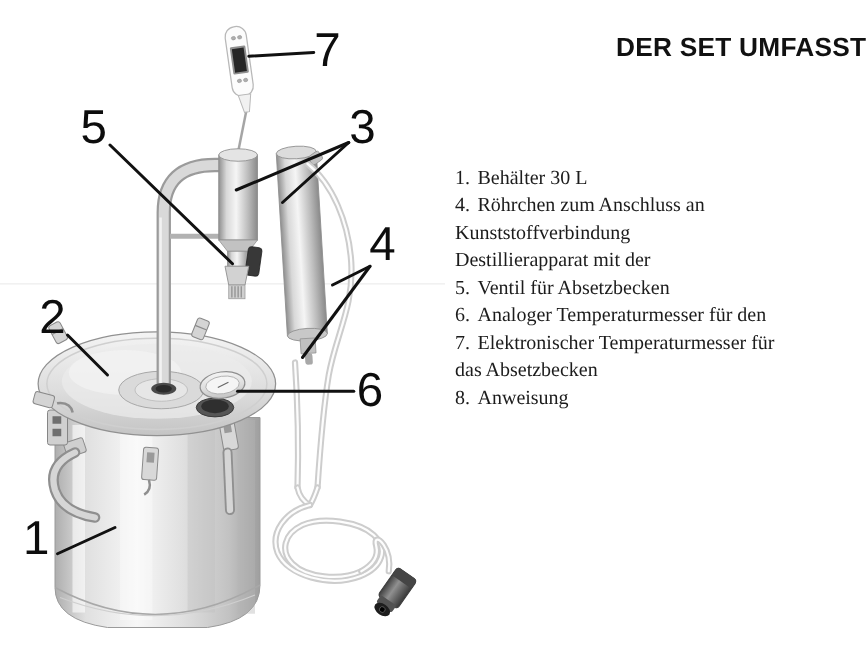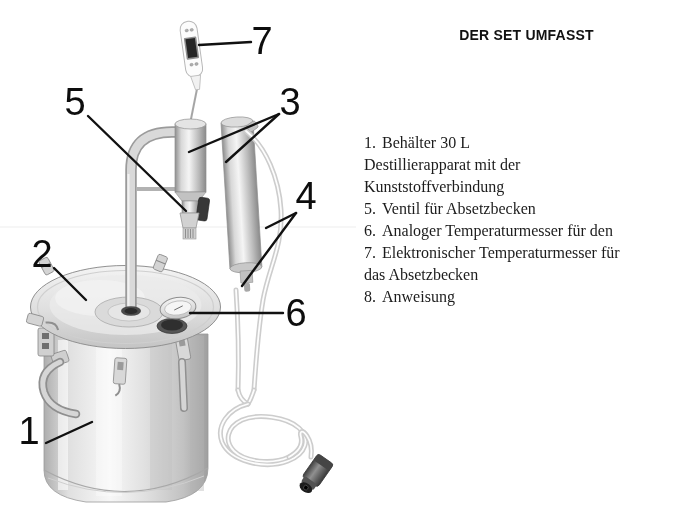--- a/index.html
+++ b/index.html
@@ -3,22 +3,22 @@
 <meta charset="utf-8">
 <style>
   html,body{margin:0;padding:0;background:#fff;}
   .stage{position:relative;width:693px;height:527px;background:#ffffff;overflow:hidden;
          font-family:"Liberation Sans",sans-serif;}
   .diagram{position:absolute;left:0;top:0;width:360px;height:527px;}
   .diagram svg{position:absolute;left:0;top:0;}
   .callout{position:absolute;transform:translate(-50%,-50%);font-size:38px;line-height:1;
            color:#0d0d0d;font-family:"Liberation Sans",sans-serif;}
   .info{position:absolute;left:360px;top:0;width:333px;height:527px;}
-  .title{position:absolute;left:0;top:27px;width:333px;text-align:center;
-         font-size:14px;font-weight:bold;color:#111;letter-spacing:.2px;}
+  .title{position:absolute;left:0;top:27px;width:333px;text-align:right;
+         font-size:21px;font-weight:bold;color:#111;letter-spacing:.2px;}
   .parts{position:absolute;left:4px;top:132px;width:329px;color:#1c1c1c;}
   .part-line{height:22px;line-height:22px;font-size:16px;white-space:nowrap;font-family:Liberation Serif, serif;}
   .part-num{display:inline-block;width:18px;}
 </style>
 </head>
 <body>
 
 <div class="stage">
 
   <div class="diagram">
@@ -210,22 +210,23 @@
     <div class="callout" style="left:306px;top:196px">4</div>
     <div class="callout" style="left:75px;top:102px">5</div>
     <div class="callout" style="left:296px;top:313px">6</div>
     <div class="callout" style="left:262px;top:41px">7</div>
   </div>
 
   <div class="info">
     <div class="title">DER SET UMFASST</div>
     <div class="parts" id="parts-list">
         <div class="part-line"><span class="part-num">1.</span>Behälter 30 L</div>
+        <div class="part-line"><span class="part-num">4.</span>Röhrchen zum Anschluss an</div>
+        <div class="part-line">Kunststoffverbindung</div>
         <div class="part-line">Destillierapparat mit der</div>
-        <div class="part-line">Kunststoffverbindung</div>
         <div class="part-line"><span class="part-num">5.</span>Ventil für Absetzbecken</div>
         <div class="part-line"><span class="part-num">6.</span>Analoger Temperaturmesser für den</div>
         <div class="part-line"><span class="part-num">7.</span>Elektronischer Temperaturmesser für</div>
         <div class="part-line">das Absetzbecken</div>
         <div class="part-line"><span class="part-num">8.</span>Anweisung</div>
       </div>
   </div>
 
 </div>
 

